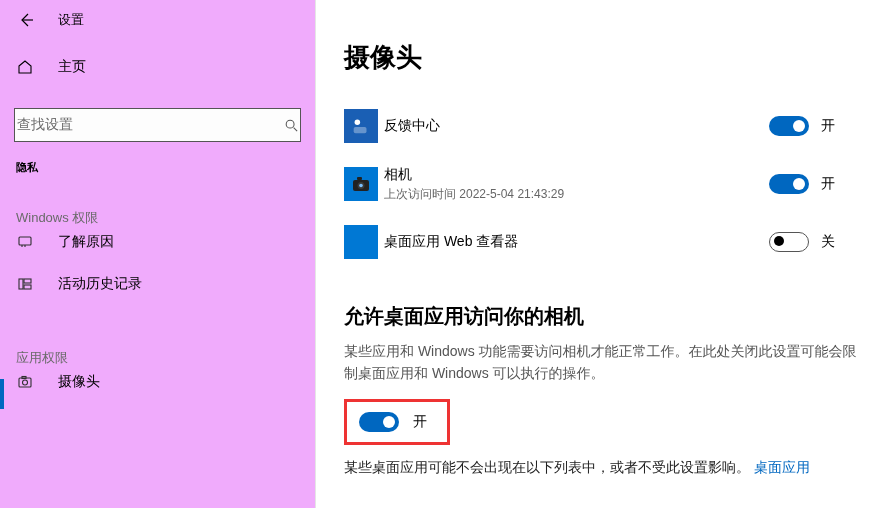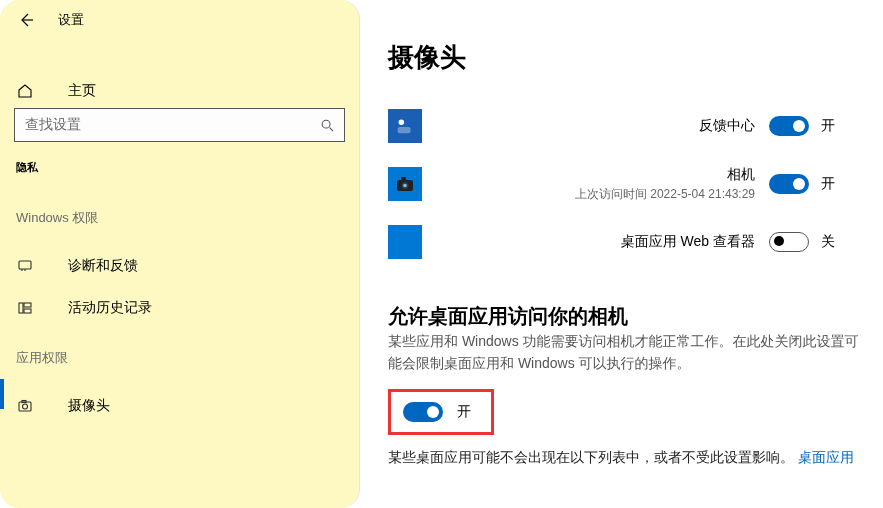--- a/index.html
+++ b/index.html
@@ -11,27 +11,26 @@
     color: #000;
     background: #fff;
     overflow: hidden;
   }
   .app {
     display: flex;
     width: 883px; height: 508px;
   }
   
   .sidebar {
-    width: 360px;
+    width: 316px;
     height: 100%;
-    background: #fef9c3;
+    background: #f0abfc;
     border-right: 1px solid #e5e5e5;
     display: flex;
     flex-direction: column;
-    border-radius: 19px;
   }
   .titlebar {
     display: flex;
     align-items: center;
     height: 40px;
     padding-left: 16px;
     gap: 22px;
   }
   .titlebar .back {
     width: 20px; height: 20px;
@@ -48,43 +47,43 @@
     gap: 18px;
     margin-top: 18px;
   }
   .searchbox {
     margin: 8px 14px 0 14px;
     height: 34px;
     border: 1px solid #555;
     background: #fdfdfd;
     display: flex;
     align-items: center;
-    padding: 0 10px;
+    padding: 0 2px;
   }
   .searchbox .ph {
     flex: 1;
     color: #6b6b6b;
     font-size: 14px;
   }
   .sidebar-heading {
     padding: 18px 16px 2px 16px;
     font-size: 11px;
     font-weight: 600;
   }
   .sidebar-subheading {
     padding: 32px 16px 6px 16px;
     font-size: 13px;
     color: #6a6a6a;
   }
   .nav-item {
     display: flex;
-    align-items: flex-end;
+    align-items: flex-start;
     height: 42px;
     padding-left: 16px;
-    gap: 34px;
+    gap: 24px;
     position: relative;
     cursor: default;
   }
   .nav-item.selected::before {
     content: "";
     position: absolute;
     left: 0; top: 6px; bottom: 6px;
     width: 4px;
     background: #0067c0;
   }
@@ -102,22 +101,21 @@
   }
   .main h1 {
     margin: 12px 0 22px 0;
     font-size: 26px;
     font-weight: 600;
   }
   .app-row {
     display: flex;
     align-items: center;
     height: 58px;
-    gap: 14px;
-    text-align: right;
+    gap: 6px;
   }
   .app-icon {
     width: 34px; height: 34px;
     background: #0078d4;
     display: flex; align-items: center; justify-content: center;
     flex: none;
   }
   .app-text { flex: 1; min-width: 0; }
   .app-text .name { font-size: 14px; }
   .app-text .sub { font-size: 12px; color: #666; margin-top: 2px; }
@@ -146,20 +144,21 @@
   }
   .toggle-label { font-size: 14px; }
   .section-title {
     font-size: 20px;
     font-weight: 600;
     margin-top: 32px;
   }
   .section-desc {
     font-size: 14px;
     color: #555;
+    margin-top: 10px;
     line-height: 1.6;
   }
   .highlight-box {
     border: 3px solid #e33;
     display: inline-flex;
     align-items: center;
     gap: 14px;
     padding: 10px 20px 10px 12px;
     margin-top: 14px;
   }
@@ -210,21 +209,21 @@
 
     <div class="sidebar-subheading">Windows 权限</div>
 
     <div class="nav-item">
       <span class="icon">
         <svg width="16" height="16" viewBox="0 0 16 16">
             <rect x="2" y="3" width="12" height="8" rx="1" stroke="#303030" stroke-width="1.1" fill="none"></rect>
             <path d="M5 13 L5 11 M8 11 V13" stroke="#303030" stroke-width="1.1"></path>
           </svg>
       </span>
-      <span class="label">诊断和反馈</span>
+      <span class="label">了解原因</span>
     </div>
     <div class="nav-item">
       <span class="icon">
         <svg width="16" height="16" viewBox="0 0 16 16">
             <rect x="2" y="3" width="4" height="10" stroke="#303030" stroke-width="1.1" fill="none"></rect>
             <rect x="7" y="3" width="7" height="4" stroke="#303030" stroke-width="1.1" fill="none"></rect>
             <rect x="7" y="9" width="7" height="4" stroke="#303030" stroke-width="1.1" fill="none"></rect>
           </svg>
       </span>
       <span class="label">活动历史记录</span>

